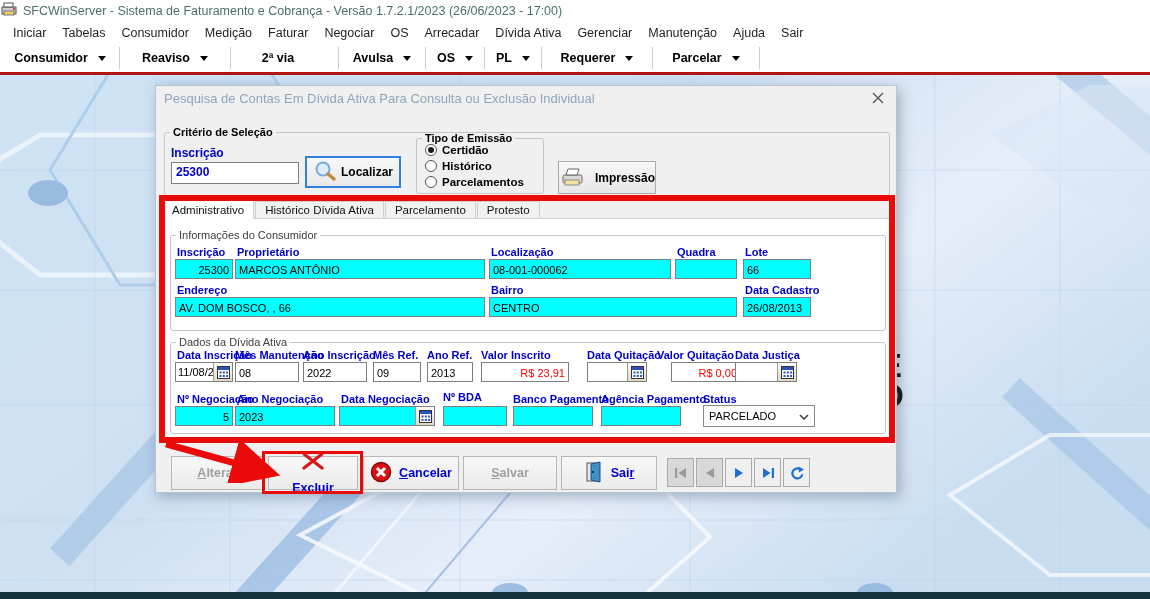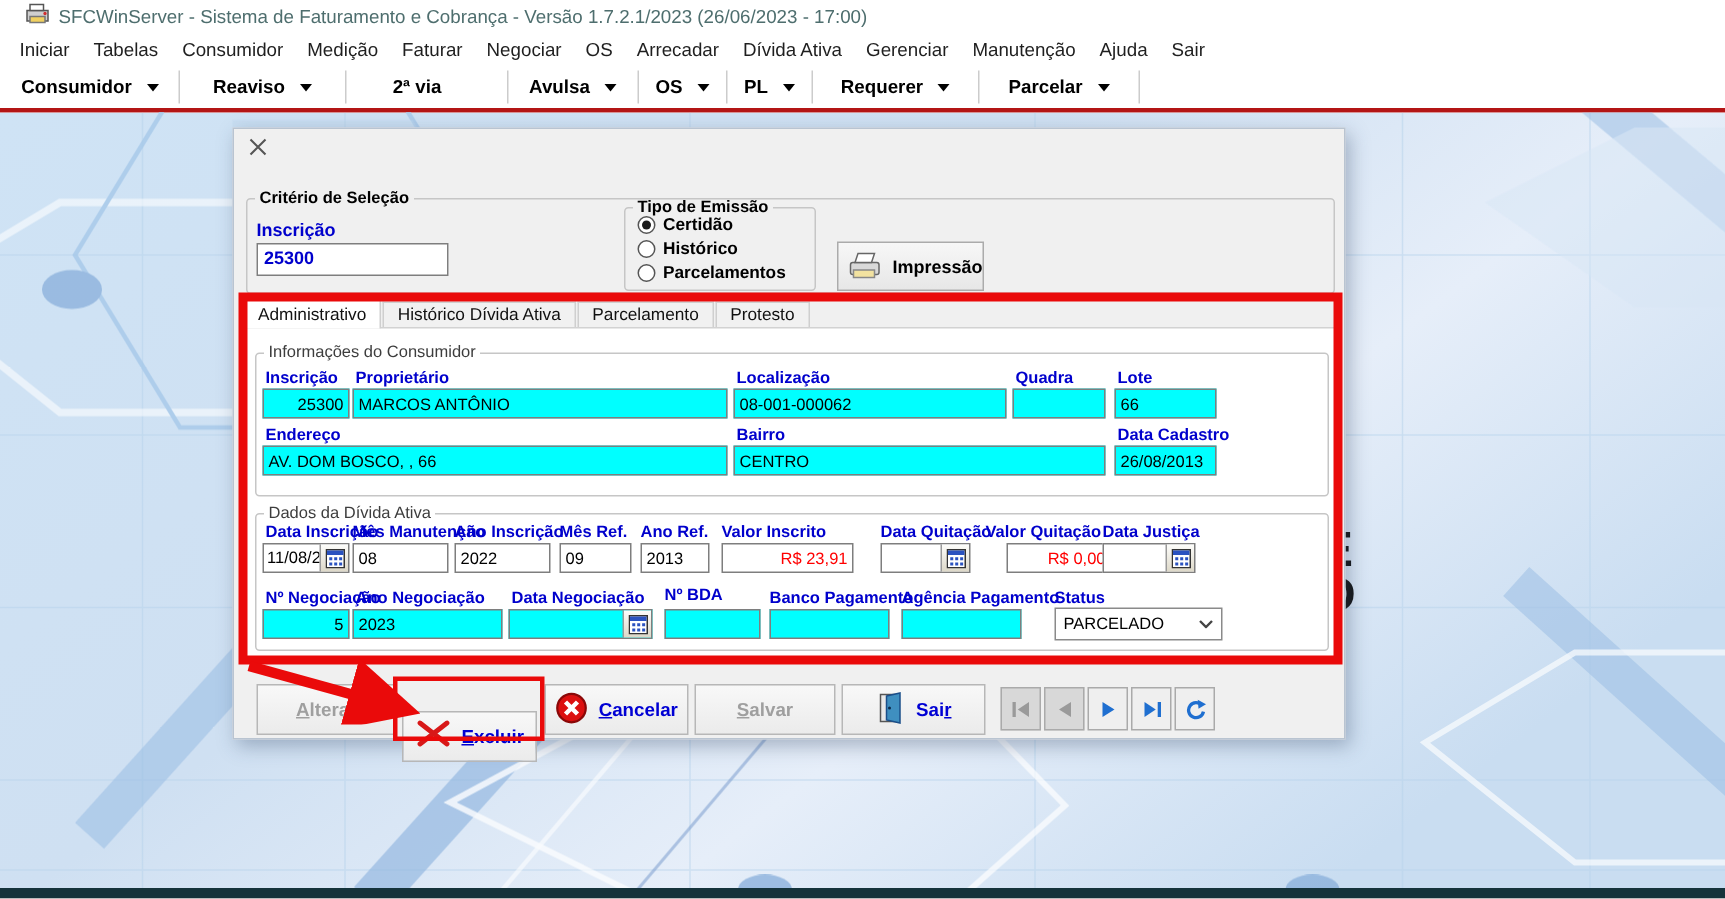--- a/index.html
+++ b/index.html
@@ -1,21 +1,21 @@
 <!DOCTYPE html>
 <html style="--cyan: #00ffff; --label_blue: #0000cc; --button_blue: #0000d4; --annotation_red: #ea0a0a; --value_red: #ff0000;"><head>
 <meta charset="utf-8">
 <style>
   html,body{margin:0;padding:0;background:#888;}
   .screen{position:relative;width:1150px;height:599px;background:#fff;overflow:hidden;
           font-family:"Liberation Sans",sans-serif;}
 
   
   .titlebar{position:absolute;top:0;left:0;width:100%;height:22px;background:#fff;
-            display:flex;align-items:center;gap:6px;padding-left:17px;box-sizing:border-box;}
+            display:flex;align-items:center;gap:6px;padding-left:1px;box-sizing:border-box;}
   .title-text{font-size:12.5px;color:#4e6e6e;white-space:nowrap;}
   .menubar{position:absolute;top:22px;left:0;width:100%;height:22px;background:#fff;
            display:flex;align-items:center;padding-left:5px;box-sizing:border-box;}
   .menu-item{font-size:12.5px;color:#1f1f1f;padding:0 8px;white-space:nowrap;cursor:default;}
   .toolbar{position:absolute;top:44px;left:0;width:100%;height:31px;background:#fff;
            border-bottom:3px solid #b31515;display:flex;align-items:center;padding-left:4px;box-sizing:border-box;}
   .tbtn{height:24px;display:flex;align-items:center;justify-content:center;gap:10px;
         font-weight:bold;font-size:12.5px;color:#000;white-space:nowrap;}
   .tsep{width:1px;height:22px;background:#cccccc;margin:0 3px;}
   .darr{width:0;height:0;border-left:4px solid transparent;border-right:4px solid transparent;
@@ -57,21 +57,21 @@
   .combo{position:absolute;height:22px;background:#fff;border:1px solid #8a8a8a;font-size:11px;
          display:flex;align-items:center;justify-content:space-between;padding:0 5px;box-sizing:border-box;color:#000;}
 
   
   .insc-input{position:absolute;height:22px;background:#fff;border:1px solid #7e7e7e;font-size:12px;
               font-weight:bold;color:var(--label_blue);padding:2px 4px;box-sizing:border-box;}
   .btn-localizar{position:absolute;left:140px;top:68px;width:96px;height:32px;background:linear-gradient(#f7f7f7,#e9e9e9);
                  border:2px solid #2f80e0;display:flex;align-items:center;justify-content:center;gap:4px;
                  font-size:12px;font-weight:bold;color:#000;box-sizing:border-box;}
   .btn-impressao{position:absolute;left:402px;top:75px;width:98px;height:33px;background:linear-gradient(#f7f7f7,#e7e7e7);
-                 border:1px solid #ababab;display:flex;align-items:center;justify-content:flex-end;gap:6px;
+                 border:1px solid #ababab;display:flex;align-items:center;justify-content:space-between;gap:6px;
                  font-size:12px;font-weight:bold;color:#000;box-sizing:border-box;}
   .radio-row{position:absolute;left:8px;display:flex;align-items:center;gap:5px;font-size:11.5px;font-weight:bold;color:#000;}
   .radio{width:12px;height:12px;border:1px solid #555;border-radius:50%;background:#fff;box-sizing:border-box;position:relative;}
   .radio.checked::after{content:"";position:absolute;left:2px;top:2px;width:6px;height:6px;border-radius:50%;background:#1a1a1a;}
 
   
   .tabstrip{position:absolute;left:6px;top:112px;display:flex;align-items:flex-end;height:21px;}
   .tab{font-size:11.5px;color:#111;background:#f1f1f1;border:1px solid #cfcfcf;border-bottom:none;
        padding:2px 9px 3px 9px;margin-right:1px;white-space:nowrap;}
   .tab.active{background:#fff;padding-top:4px;position:relative;z-index:2;}
@@ -220,31 +220,41 @@
   <div class="bg-letters">
     <div>E</div>
     <div>D</div>
   </div>
 
   <div class="bottom-strip"></div>
 
   <div class="dialog">
 
     <div class="dlg-titlebar">
+      <span class="dlg-title">Pesquisa de Contas Em Dívida Ativa Para Consulta ou Exclusão Individual</span>
       <span class="dlg-close">
         <svg width="12" height="12">
             <path d="M1 1 L11 11 M11 1 L1 11" stroke="#555" stroke-width="1.4"></path>
           </svg>
       </span>
     </div>
 
     <fieldset style="left:8px;top:40px;width:726px;height:70px;">
       <legend class="legend-bold">Critério de Seleção</legend>
       <span class="flabel" style="left:6px;top:8px;font-size:12px">Inscrição</span>
       <div class="insc-input" style="left:6px;top:24px;width:128px;">25300</div>
+      <div class="btn-localizar" style="left:140px;top:18px;">
+        <span>
+          <svg width="24" height="22">
+              <circle cx="10" cy="9" r="6.5" fill="#dceeff" stroke="#7aa8d8" stroke-width="2"></circle>
+              <line x1="15" y1="14" x2="21" y2="19" stroke="#c8883a" stroke-width="3.5" stroke-linecap="round"></line>
+            </svg>
+        </span>
+        <span>Localizar</span>
+      </div>
     </fieldset>
 
     <fieldset style="left:260px;top:46px;width:128px;height:62px;background:#f0f0f0;">
       <legend class="legend-bold">Tipo de Emissão</legend>
       <div class="radio-row" style="top:0px;">
         <span class="radio checked"></span>
         <span>Certidão</span>
       </div>
       <div class="radio-row" style="top:16px;">
         <span class="radio"></span>
@@ -404,21 +414,21 @@
         <span>PARCELADO</span>
         <span><svg width="10" height="6">
               <path d="M1 1 L5 5 L9 1" stroke="#444" stroke-width="1.6" fill="none"></path>
             </svg></span>
       </div>
     </fieldset>
 
     <div class="dbtn" style="left:15px;top:370px;width:93px;">
       <span class="gray"><span class="accel">A</span><span>lterar</span></span>
     </div>
-    <div class="dbtn" style="left:112px;top:388px;width:90px;">
+    <div class="dbtn" style="left:112px;top:370px;width:90px;flex-direction:column;">
       <span>
         <svg width="24" height="19">
             <path d="M3 2 L21 16 M21 2 L3 16" stroke="#d81818" stroke-width="3.2" stroke-linecap="round"></path>
           </svg>
       </span>
       <span class="blue"><span class="accel">E</span><span>xcluir</span></span>
     </div>
     <div class="dbtn" style="left:207px;top:370px;width:96px;">
       <span>
         <svg width="22" height="22">

